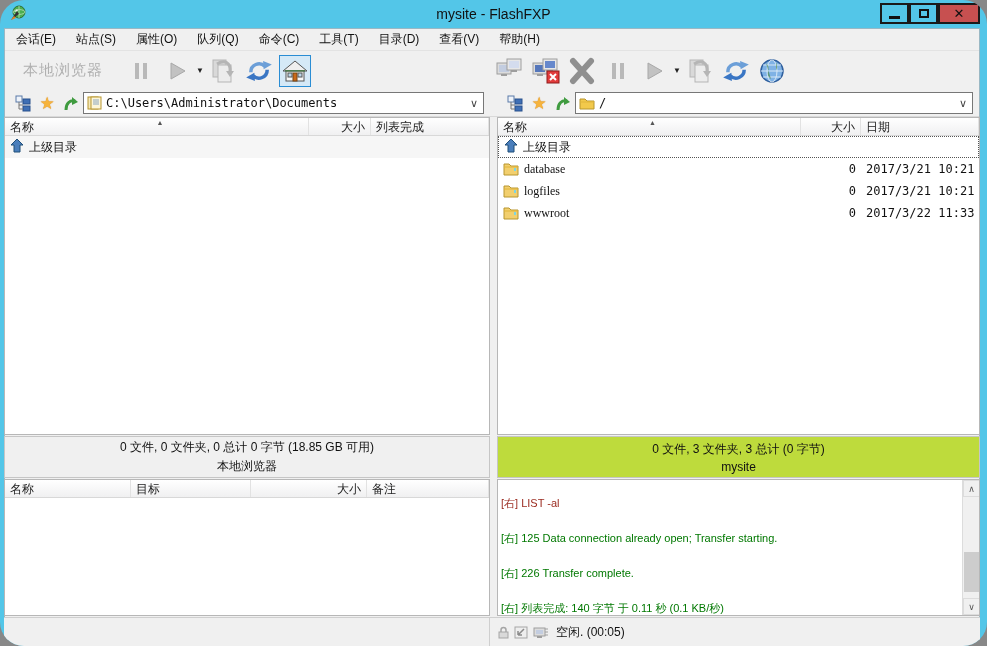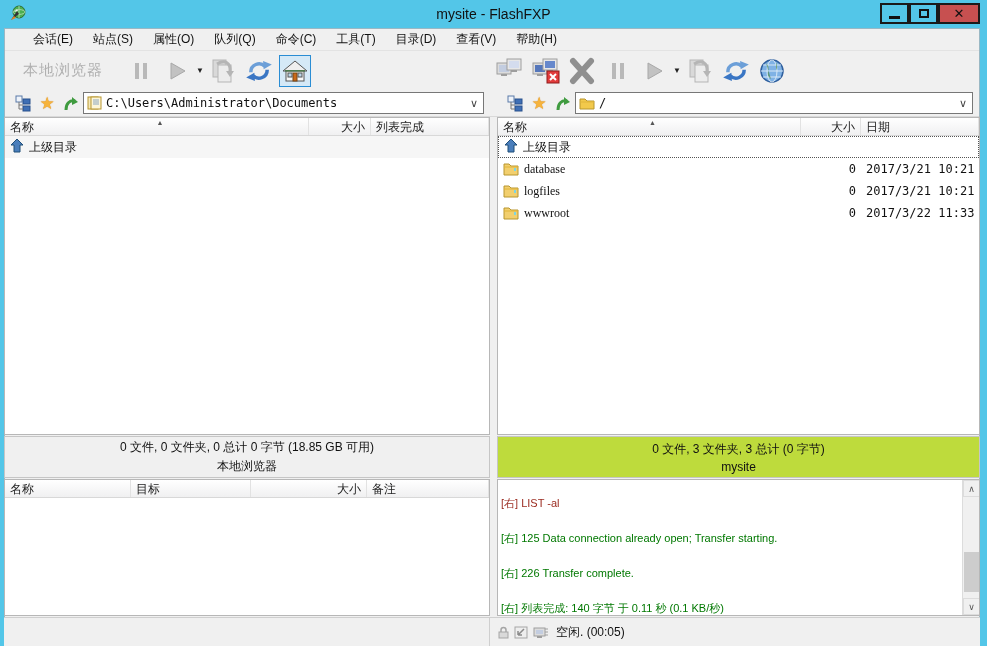--- a/index.html
+++ b/index.html
@@ -5,37 +5,37 @@
   :root{
     --titlebar:#53c6e8;
     --close-button:#c75050;
     --remote-status-bg:#bedb3c;
     --log-response-green:#007800;
     --log-command-red:#9b2b20;
     --selection-blue:#2a8dd4;
   }
   *{box-sizing:border-box;margin:0;padding:0;font-family:"Liberation Sans","DejaVu Sans",sans-serif;}
   html,body{background:#888;}
-  #window{position:relative;width:987px;height:646px;background:var(--titlebar);overflow:hidden;}
+  #window{position:relative;width:987px;height:646px;background:var(--titlebar);overflow:hidden;border-radius:24px;}
   #client{position:absolute;left:4px;top:28px;width:976px;height:612px;background:#f0f0f0;border:1px solid #9ab8c4;}
 
   
   #titlebar{position:absolute;left:0;top:0;width:987px;height:28px;display:flex;align-items:center;}
   #app-logo{position:absolute;left:8px;top:4px;width:20px;height:20px;}
   #title-text{position:absolute;left:0;width:100%;text-align:center;font-size:14px;color:#111;}
   .winbtn{position:absolute;top:3px;height:21px;border:2px solid #1a1a1a;display:flex;align-items:center;justify-content:center;background:var(--titlebar);cursor:pointer;}
   #btn-min{left:880px;width:29px;}
   #btn-max{left:909px;width:29px;}
   #btn-close{left:938px;width:42px;background:var(--close-button);}
   .glyph-min{width:11px;height:3px;background:#111;margin-top:8px;}
   .glyph-max{width:10px;height:9px;border:2px solid #111;}
   .glyph-close{font-size:13px;font-weight:bold;color:#111;line-height:1;}
 
   
-  #menubar{position:absolute;left:5px;top:29px;width:974px;height:22px;background:#f0f0f0;border-bottom:1px solid #e3e3e3;display:flex;align-items:center;padding-left:18px;}
+  #menubar{position:absolute;left:5px;top:29px;width:974px;height:22px;background:#f0f0f0;border-bottom:1px solid #e3e3e3;display:flex;align-items:center;padding-left:1px;}
   .menu-item{font-size:12px;color:#111;padding:3px 10px;cursor:default;}
 
   
   #toolbar-row{position:absolute;left:5px;top:51px;width:974px;height:39px;background:#f0f0f0;display:flex;}
   #toolbar-left{width:485px;display:flex;align-items:center;position:relative;}
   #toolbar-right{flex:1;display:flex;align-items:center;position:relative;}
   .tb-label{color:#b0b0b0;font-size:15px;margin-left:18px;letter-spacing:1px;}
   .tbtn{height:32px;min-width:32px;display:flex;align-items:center;justify-content:center;margin:0 2px;border:1px solid transparent;}
   .tbtn.selected{background:#d5e9f7;border:1px solid var(--selection-blue);}
   .dd-arrow{font-size:8px;color:#222;margin:0 1px;}

